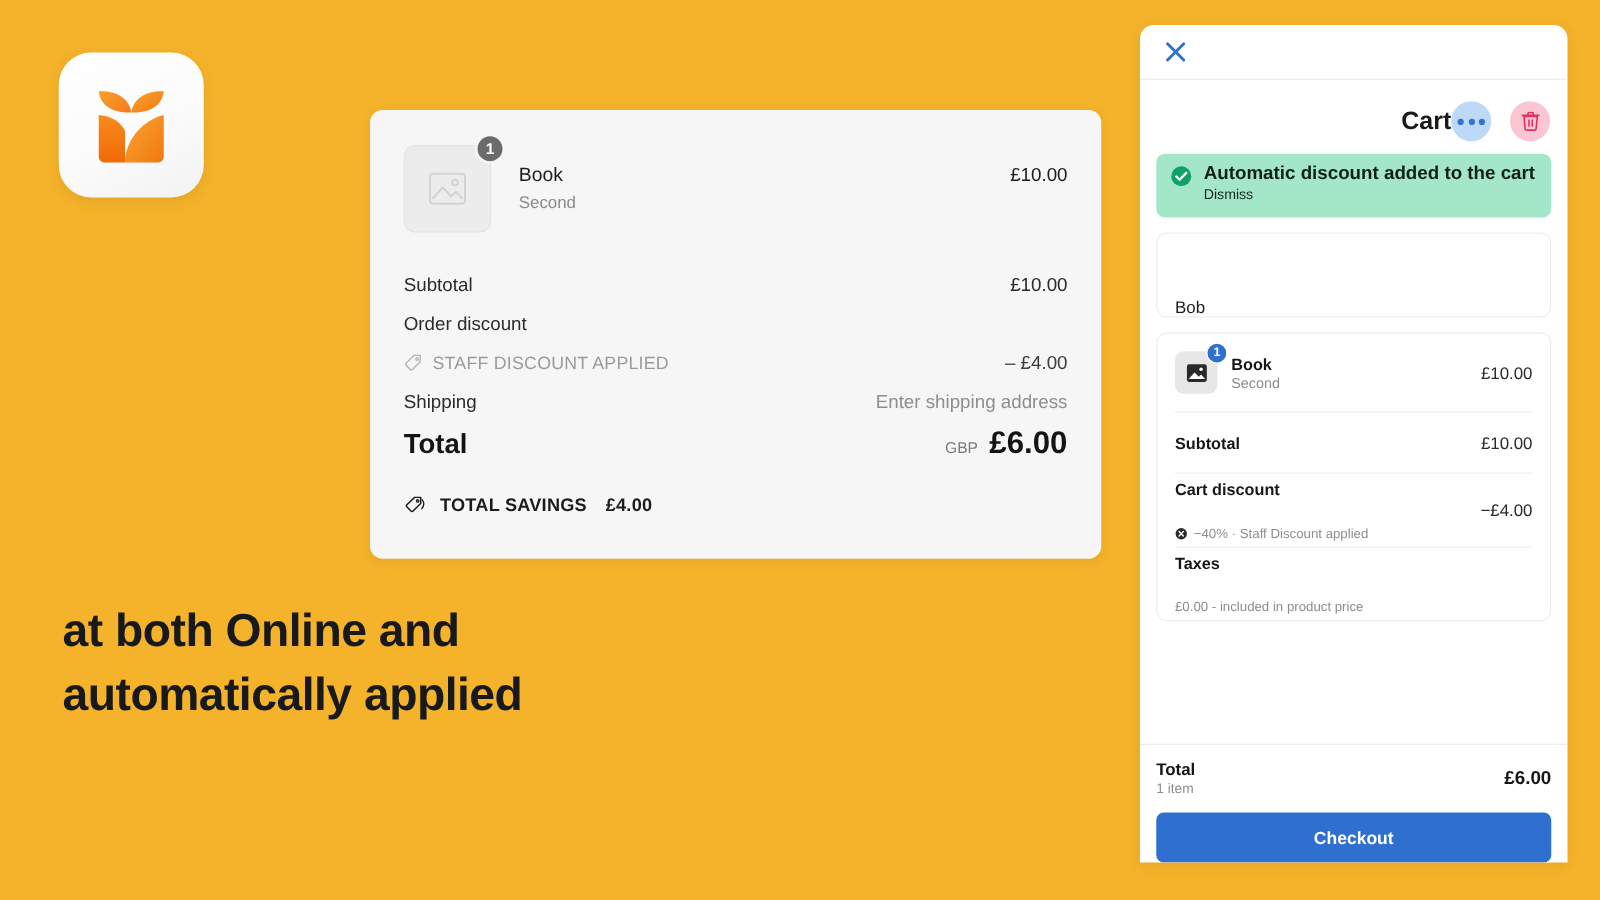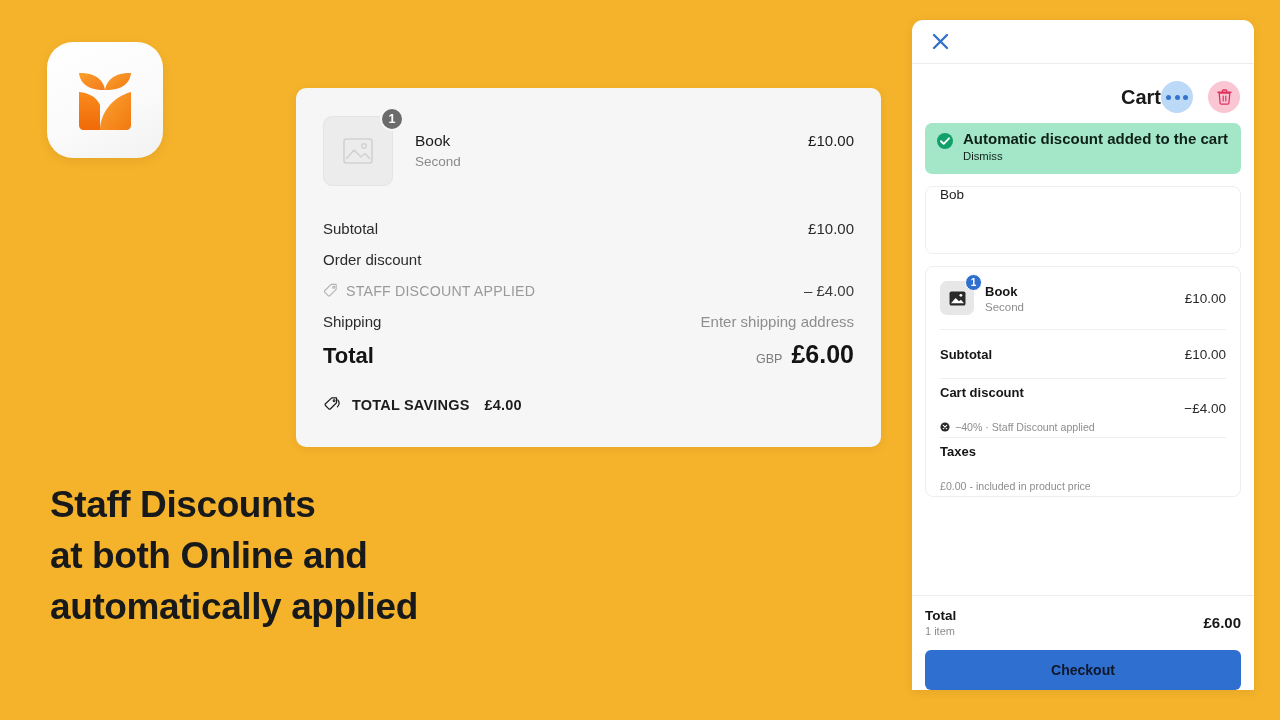--- a/index.html
+++ b/index.html
@@ -146,21 +146,21 @@
     margin-top: 2px; display: inline-block;
     cursor: pointer; font-weight: 400; text-align: right;
   }
 
   .pos-card {
     border: 1px solid #eeeeee;
     border-radius: 8px;
     background: #fff;
     margin-top: 12px;
   }
-  #customer-card { height: 68px; display: flex; align-items: flex-start; padding: 0 14px; }
+  #customer-card { height: 68px; display: flex; align-items: flex-end; padding: 0 14px; }
   #customer-name { font-size: 13.5px; color: #1d1d1d; }
 
   .pos-line { display: flex; align-items: center; justify-content: space-between; padding: 0 14px; }
   .pos-divider { height: 1px; background: #efefef; margin: 0 14px; }
 
   #pos-item { height: 62px; }
   .pos-thumb-wrap { position: relative; width: 34px; height: 34px; flex: 0 0 34px; }
   .pos-thumb {
     width: 34px; height: 34px; border-radius: 7px; background: #e7e7e7;
     display: flex; align-items: center; justify-content: center;
@@ -191,21 +191,21 @@
   }
   #pos-footer-top {
     display: flex; align-items: center; justify-content: space-between;
     padding-bottom: 13px;
   }
   #footer-total-label { font-size: 13.5px; font-weight: 700; color: #161616; }
   #footer-total-sub { font-size: 11px; color: #8d8d8d; margin-top: 2px; }
   #footer-total-amt { font-size: 15px; font-weight: 700; color: #161616; }
   #checkout-btn {
     width: 100%; height: 40px;
-    background: #2f6fd0; color: #0f172a;
+    background: #2f6fd0; color: #ffffff;
     border: none; border-radius: 6px;
     font-size: 14px; font-weight: 700;
     font-family: "Liberation Sans", sans-serif;
     cursor: pointer;
   }
 </style>
 </head>
 <body>
 
 <div id="app-logo">
@@ -228,21 +228,20 @@
     <path d="M41 31 C41 31 17 33 15 14 C15 14 38 12 41 31 Z" fill="url(#lgA)"></path>
 
     <path d="M41 31 C41 31 65 33 67 14 C67 14 44 12 41 31 Z" fill="url(#lgB)"></path>
 
     <path d="M15 33 C26 34 33 39 36 46 L36 71 L20 71 C17 71 15 69 15 66 Z" fill="url(#lgC)"></path>
     <path d="M67 33 L67 66 C67 69 65 71 62 71 L36 71 C36 55 48 38 67 33 Z" fill="url(#lgB)"></path>
   </svg>
 </div>
 
 <div id="headline">
-  <span class="line">Staff Discounts</span>
   <span class="line">at both Online and</span>
   <span class="line">automatically applied</span>
 </div>
 
 <div id="summary-card">
 
   <div class="sum-product">
     <div class="thumb-wrap">
       <div class="thumb">
         <svg width="30" height="26" viewBox="0 0 30 26">

